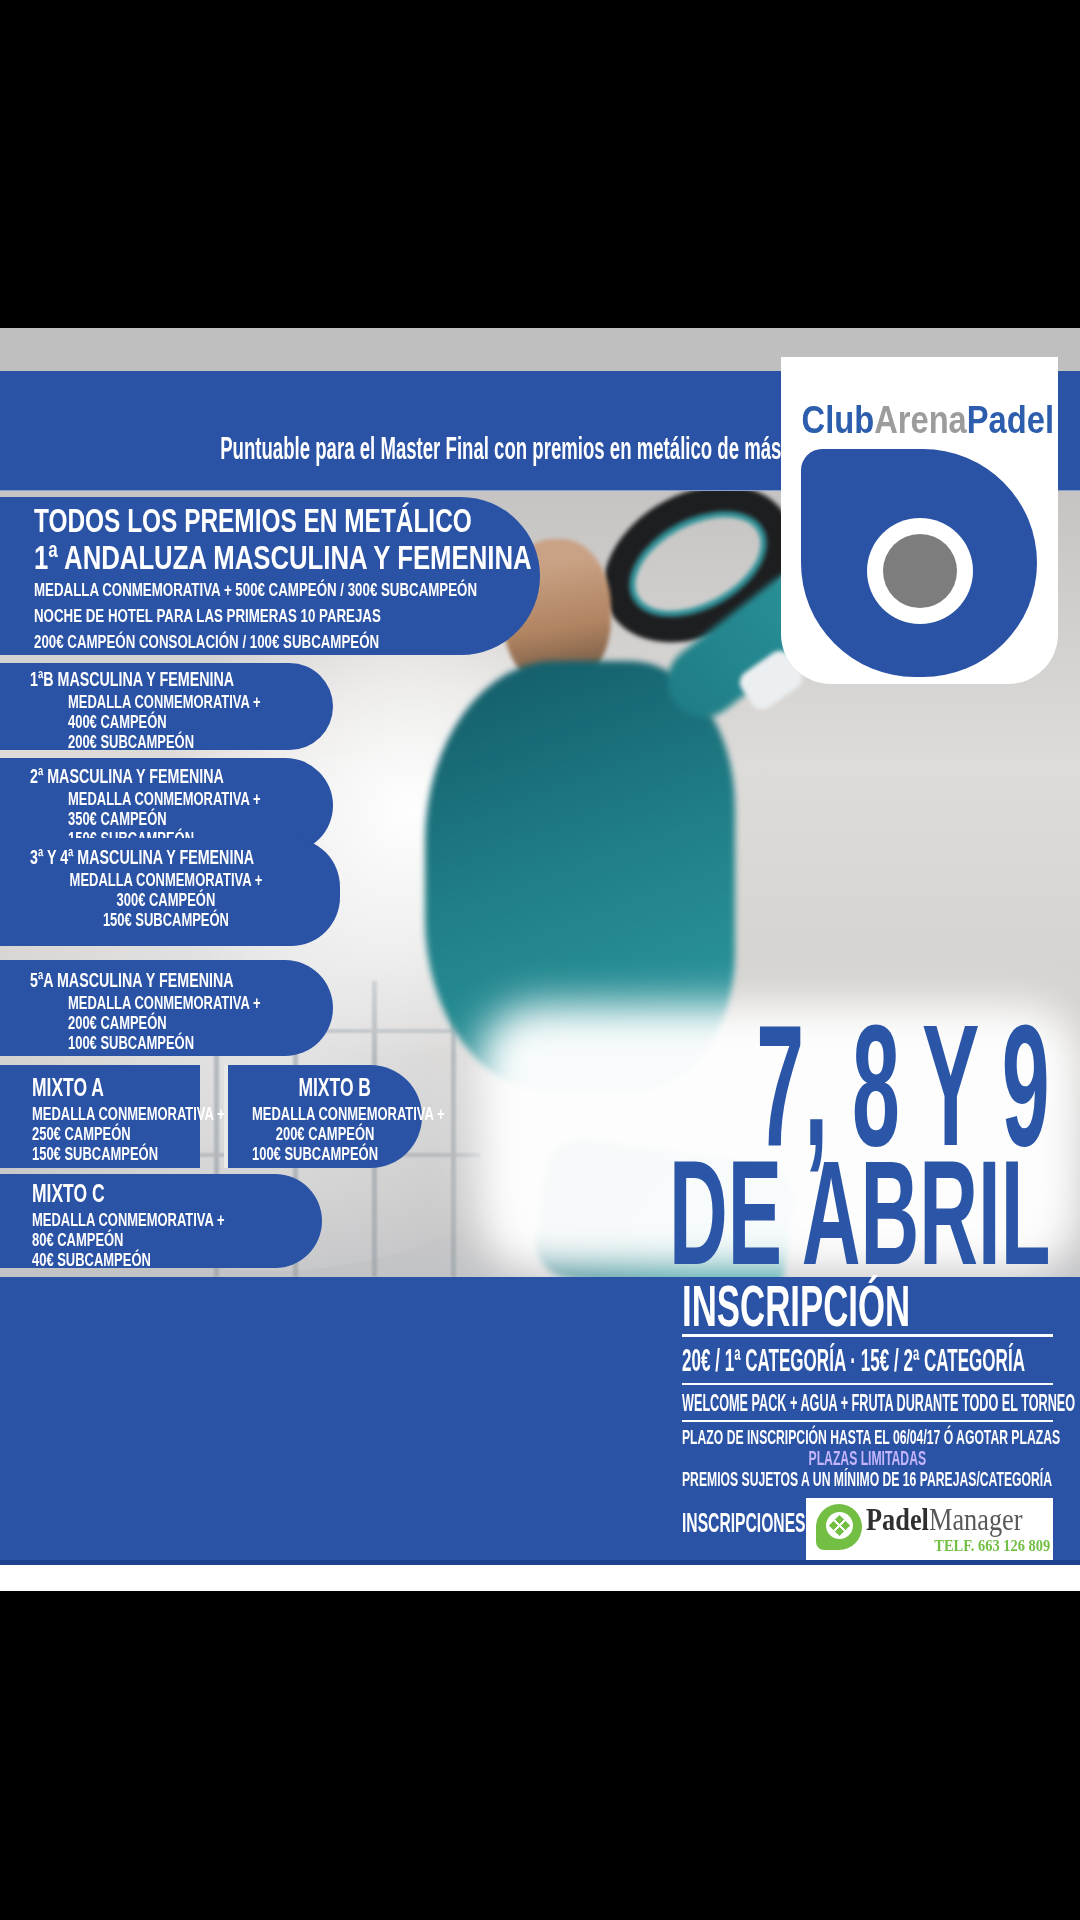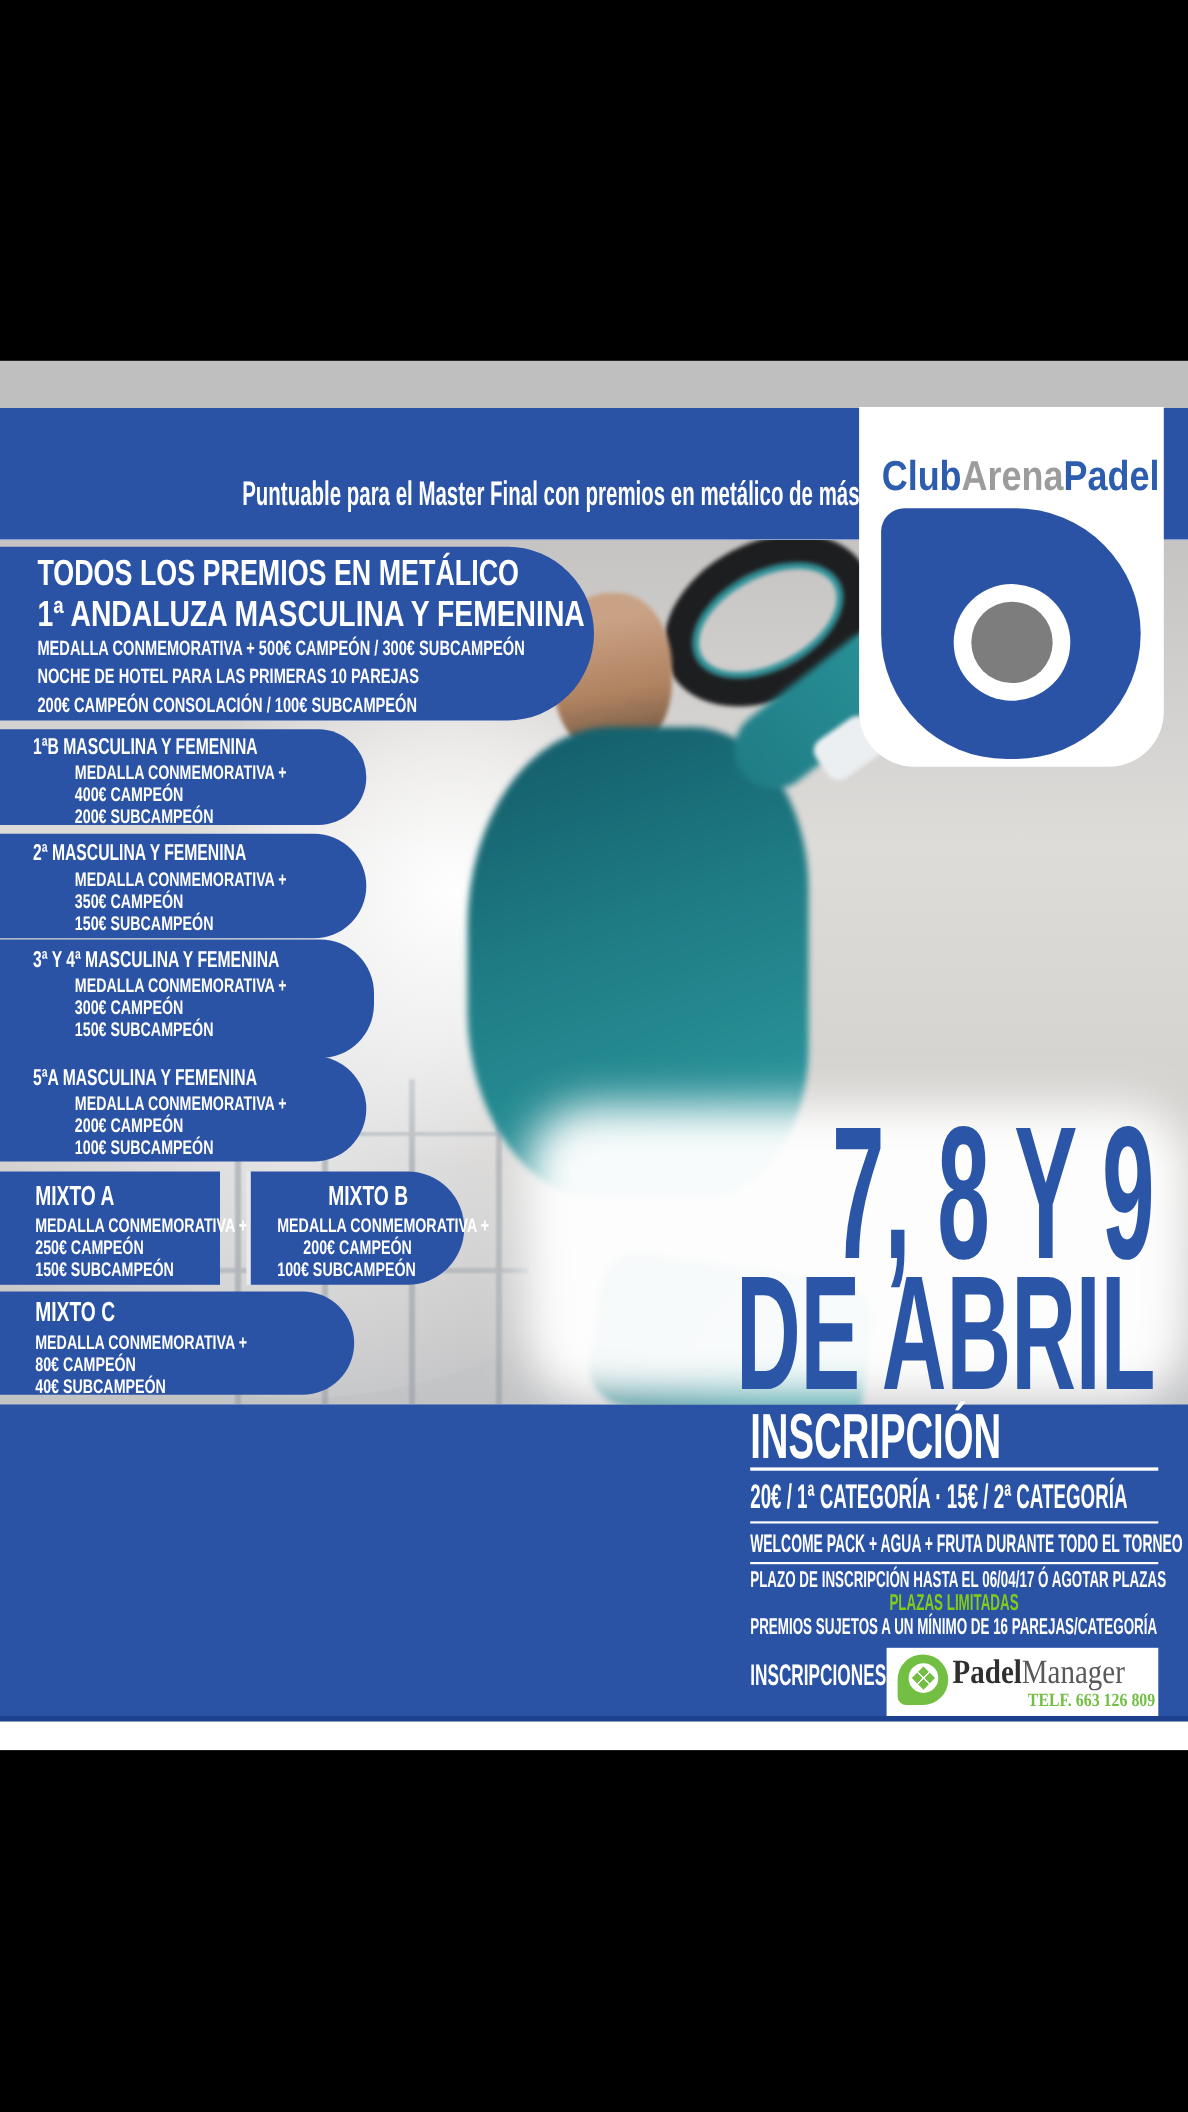--- a/index.html
+++ b/index.html
@@ -68,21 +68,21 @@
   .rule{position:absolute;background:#fff;}
   .ins-title{left:682px;top:906px;font-size:58px;line-height:58px;font-weight:bold;color:#fff;
              white-space:nowrap;transform:scaleX(.60);transform-origin:left top;}
   .r1{left:682px;top:963px;width:371px;height:3px;}
   .ins-price{left:682px;top:970px;font-size:31px;line-height:40px;}
   .r2{left:682px;top:1012px;width:371px;height:2px;}
   .ins-welcome{left:682px;top:1018px;font-size:23px;line-height:29px;}
   .r3{left:682px;top:1049px;width:371px;height:2px;}
   .ins-plazo{left:682px;top:1055px;font-size:21px;line-height:22px;}
   .ins-limited{left:682px;top:1076px;width:371px;text-align:center;font-size:21px;line-height:22px;
-               color:#84cc16;font-weight:bold;white-space:nowrap;}
+               color:#c4b5fd;font-weight:bold;white-space:nowrap;}
   .ins-limited>span{display:inline-block;transform:scaleX(.58);transform-origin:center top;}
   .ins-premios{left:682px;top:1097px;font-size:21px;line-height:22px;}
   .cx58{transform:scaleX(.58);} .cx55{transform:scaleX(.55);}
   .ins-cta{left:682px;top:1136px;font-size:27px;line-height:32px;}
 
   .pm-box{position:absolute;left:806px;top:1127px;width:247px;height:62px;background:#fff;
           display:flex;align-items:center;padding:5px 8px;}
   .pm-pin{position:relative;width:48px;height:50px;flex:0 0 auto;}
   .pm-drop{position:absolute;left:2px;top:0;width:46px;height:46px;background:#72bf44;
            border-radius:50% 50% 50% 8px;}
@@ -91,21 +91,21 @@
               transform:rotate(45deg);
               background-image:linear-gradient(90deg,transparent 45%,#fff 45% 55%,transparent 55%),
                                linear-gradient(0deg,transparent 45%,#fff 45% 55%,transparent 55%);}
   .pm-text{margin-left:4px;line-height:1;font-family:Liberation Serif, serif;}
   .pm-brand{white-space:nowrap;font-size:31px;transform:scaleX(.85);transform-origin:left center;}
   .pm-bold{font-weight:bold;color:#2f2f2f;} .pm-light{color:#595959;}
   .pm-phone{text-align:right;color:#72bf44;font-weight:bold;font-size:17px;margin-top:2px;
             white-space:nowrap;transform:scaleX(.85);transform-origin:right top;}
 
   
-  .badge{position:absolute;left:781px;top:370px;width:277px;height:327px;background:#fff;
+  .badge{position:absolute;left:781px;top:357px;width:277px;height:327px;background:#fff;
          border-radius:0 0 50px 50px;}
   .badge-brand{position:absolute;left:0;top:42px;width:100%;text-align:center;font-size:38px;
                font-weight:bold;white-space:nowrap;}
   .badge-brand>span{display:inline-block;transform:scaleX(.86);transform-origin:center top;}
   .c-blue{color:#2d5dad;} .c-gray{color:#9c9c9c;}
   .badge-drop{position:absolute;left:20px;top:92px;width:236px;height:228px;background:#2a52a5;
               border-radius:22px 118px 118px 118px;}
   .badge-circle{position:absolute;left:66px;top:69px;width:106px;height:106px;background:#fff;border-radius:50%;}
   .badge-dot{position:absolute;left:16px;top:16px;width:74px;height:74px;background:#7d7d7d;border-radius:50%;}
 </style>
@@ -150,21 +150,21 @@
       <div class="ln pl ind">200€ SUBCAMPEÓN</div>
     </div>
 
     <div class="pill" style="left:0;top:387px;width:333px;height:95px;border-radius:0 48px 48px 0;padding:5px 0 0 30px;">
       <div class="ln pt">2ª MASCULINA Y FEMENINA</div>
       <div class="ln pl ind">MEDALLA CONMEMORATIVA +</div>
       <div class="ln pl ind">350€ CAMPEÓN</div>
       <div class="ln pl ind">150€ SUBCAMPEÓN</div>
     </div>
 
-    <div class="pill" style="left:0;top:483px;width:340px;height:108px;border-radius:0 49px 49px 0;padding:6px 0 0 30px;">
+    <div class="pill" style="left:0;top:467px;width:340px;height:108px;border-radius:0 49px 49px 0;padding:6px 0 0 30px;text-align:center;">
       <div class="ln pt">3ª Y 4ª MASCULINA Y FEMENINA</div>
       <div class="ln pl ind">MEDALLA CONMEMORATIVA +</div>
       <div class="ln pl ind">300€ CAMPEÓN</div>
       <div class="ln pl ind">150€ SUBCAMPEÓN</div>
     </div>
 
     <div class="pill" style="left:0;top:589px;width:333px;height:96px;border-radius:0 50px 50px 0;padding:7px 0 0 30px;">
       <div class="ln pt">5ªA MASCULINA Y FEMENINA</div>
       <div class="ln pl ind">MEDALLA CONMEMORATIVA +</div>
       <div class="ln pl ind">200€ CAMPEÓN</div>

